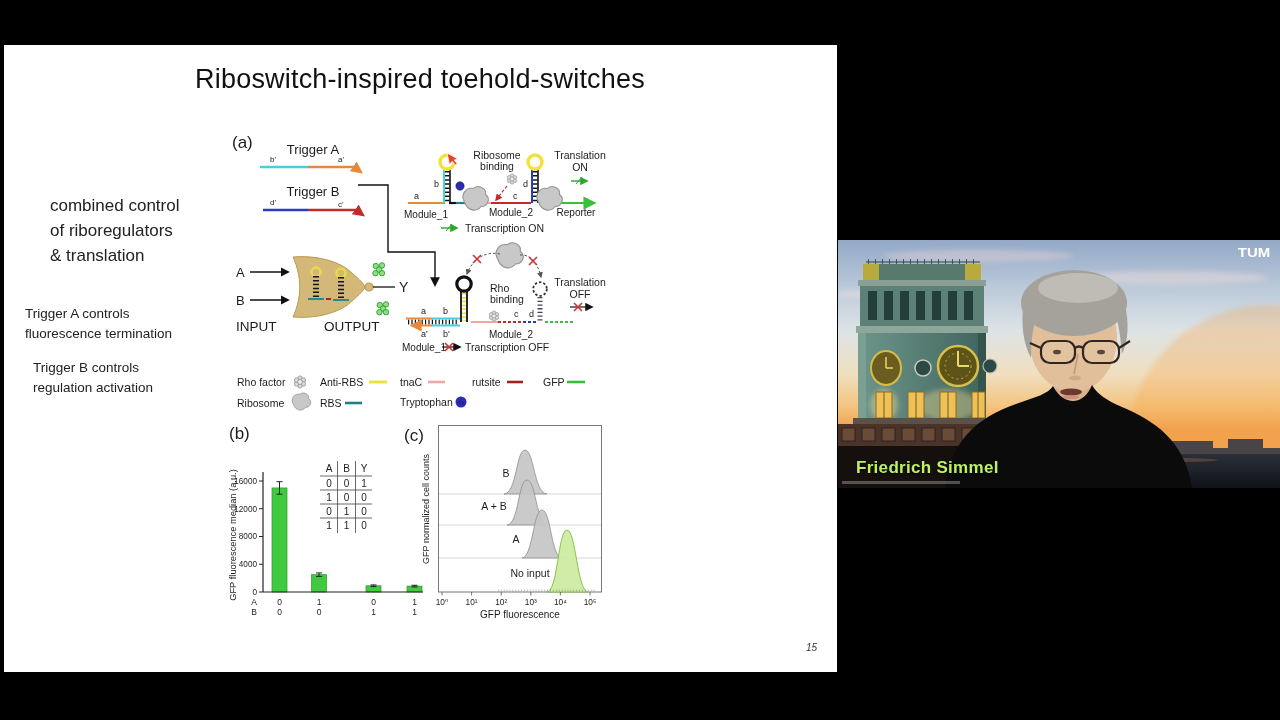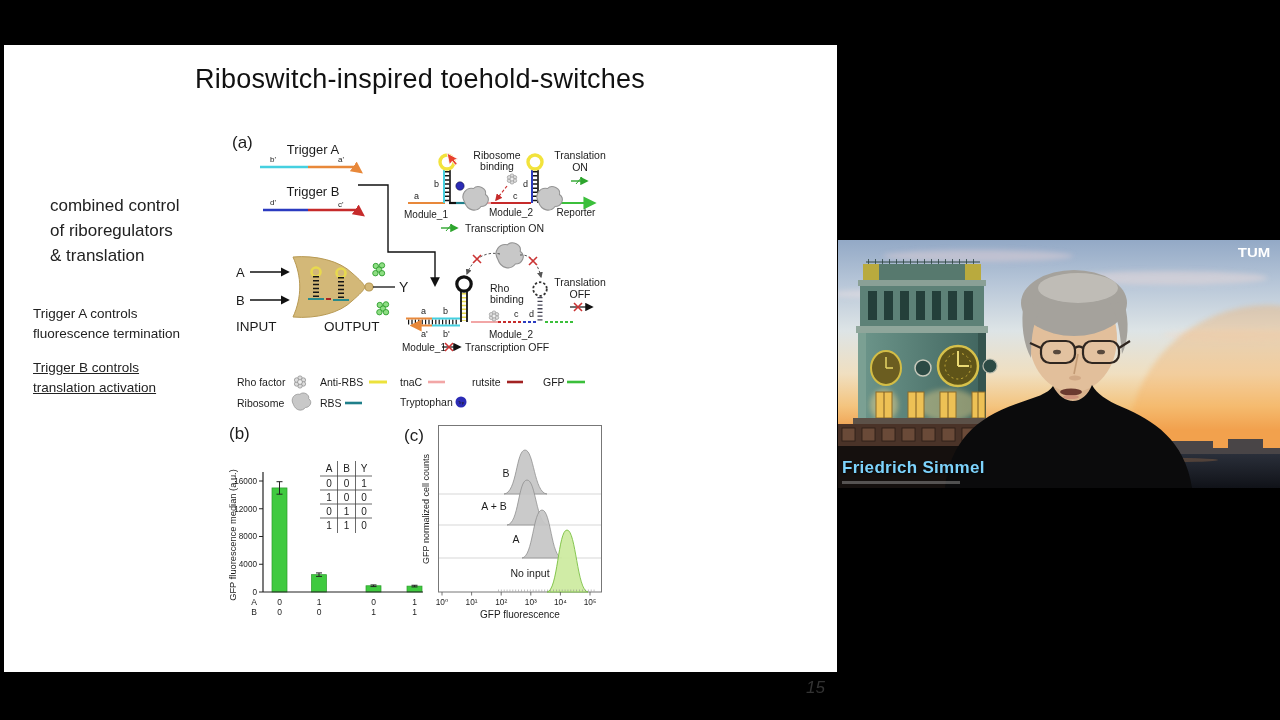--- a/index.html
+++ b/index.html
@@ -3,26 +3,26 @@
 <meta charset="utf-8">
 <style>
   html,body{margin:0;padding:0;background:#000;}
   #screen{position:relative;width:1280px;height:720px;background:#000;overflow:hidden;
           font-family:"Liberation Sans","DejaVu Sans",sans-serif;}
   .abs{position:absolute;}
   #slide{left:4px;top:45px;width:833px;height:627px;background:#ffffff;}
   #slide-title{left:90px;top:64px;width:660px;text-align:center;font-size:27px;color:#111;letter-spacing:0.2px;}
   .note-big{left:50px;top:193px;font-size:17px;line-height:25px;color:#222;}
   .note-sm{font-size:13.5px;line-height:20px;color:#222;}
-  #note-ta{left:33px;top:304px;}
-  #note-tb{left:33px;top:358px;text-decoration:underline;}
+  #note-ta{left:25px;top:304px;}
+  #note-tb{left:33px;top:358px;}
   #citation{left:120px;top:649px;width:600px;text-align:center;font-size:8.5px;color:#333;}
-  #pagenum{left:806px;top:642px;font-size:17px;font-style:italic;color:#333;margin-top:36px;}
+  #pagenum{left:806px;top:642px;font-size:10px;font-style:italic;color:#333;}
   #webcam{left:838px;top:240px;width:442px;height:248px;overflow:hidden;background:#10131a;}
-  #speaker-name{left:4px;top:218px;font-size:17px;font-weight:bold;color:#7dd3fc;
+  #speaker-name{left:18px;top:218px;font-size:17px;font-weight:bold;color:#bef264;
                 text-shadow:0 1px 2px rgba(0,0,0,.8);letter-spacing:0.3px;}
   #speaker-subline{left:4px;top:241px;width:118px;height:2.5px;background:rgba(210,210,210,.35);}
   #tum-logo{right:10px;top:5px;font-size:13px;font-weight:bold;color:#fff;letter-spacing:0px;
             transform:scaleX(1.15);transform-origin:right top;}
   svg text{font-family:"Liberation Sans","DejaVu Sans",sans-serif;fill:#1c1c1c;}
 </style>
 </head>
 <body>
 
 <div id="screen">
@@ -35,21 +35,21 @@
     <div>combined control</div>
     <div>of riboregulators</div>
     <div>&amp; translation</div>
   </div>
   <div id="note-ta" class="abs note-sm">
     <div>Trigger A controls</div>
     <div>fluorescence termination</div>
   </div>
   <div id="note-tb" class="abs note-sm">
     <div>Trigger B controls</div>
-    <div>translation activation</div>
+    <div>regulation activation</div>
   </div>
 
   <svg class="abs" style="left:228px;top:125px;" width="606" height="295" viewBox="0 0 606 295">
     <defs>
       <marker id="mK" viewBox="0 0 10 10" refX="8" refY="5" markerWidth="7" markerHeight="7" orient="auto-start-reverse">
           <path d="M0,0L10,5L0,10z" fill="#111"></path>
         </marker>
       <marker id="mG" viewBox="0 0 10 10" refX="8" refY="5" markerWidth="6" markerHeight="6" orient="auto-start-reverse">
           <path d="M0,0L10,5L0,10z" fill="#2da52d"></path>
         </marker>

